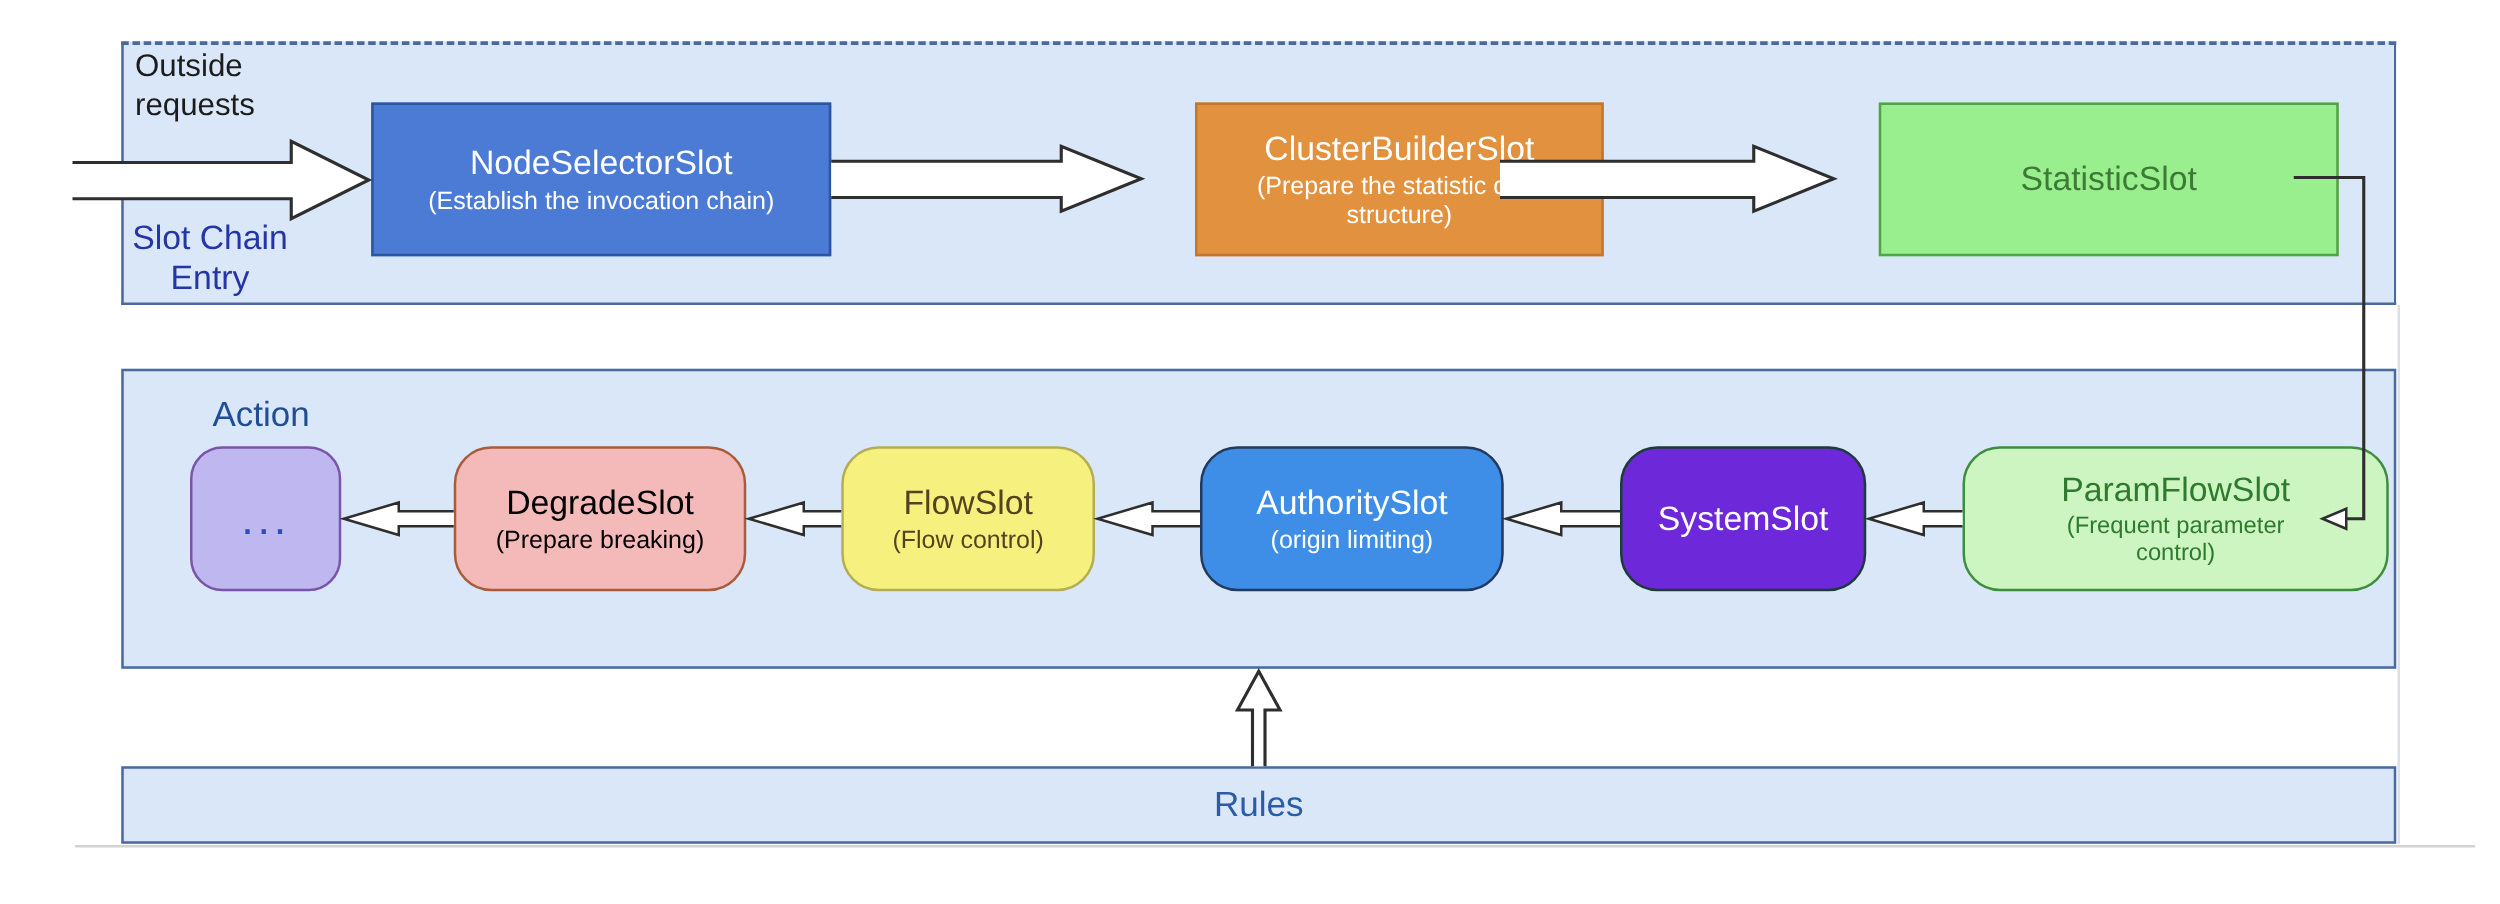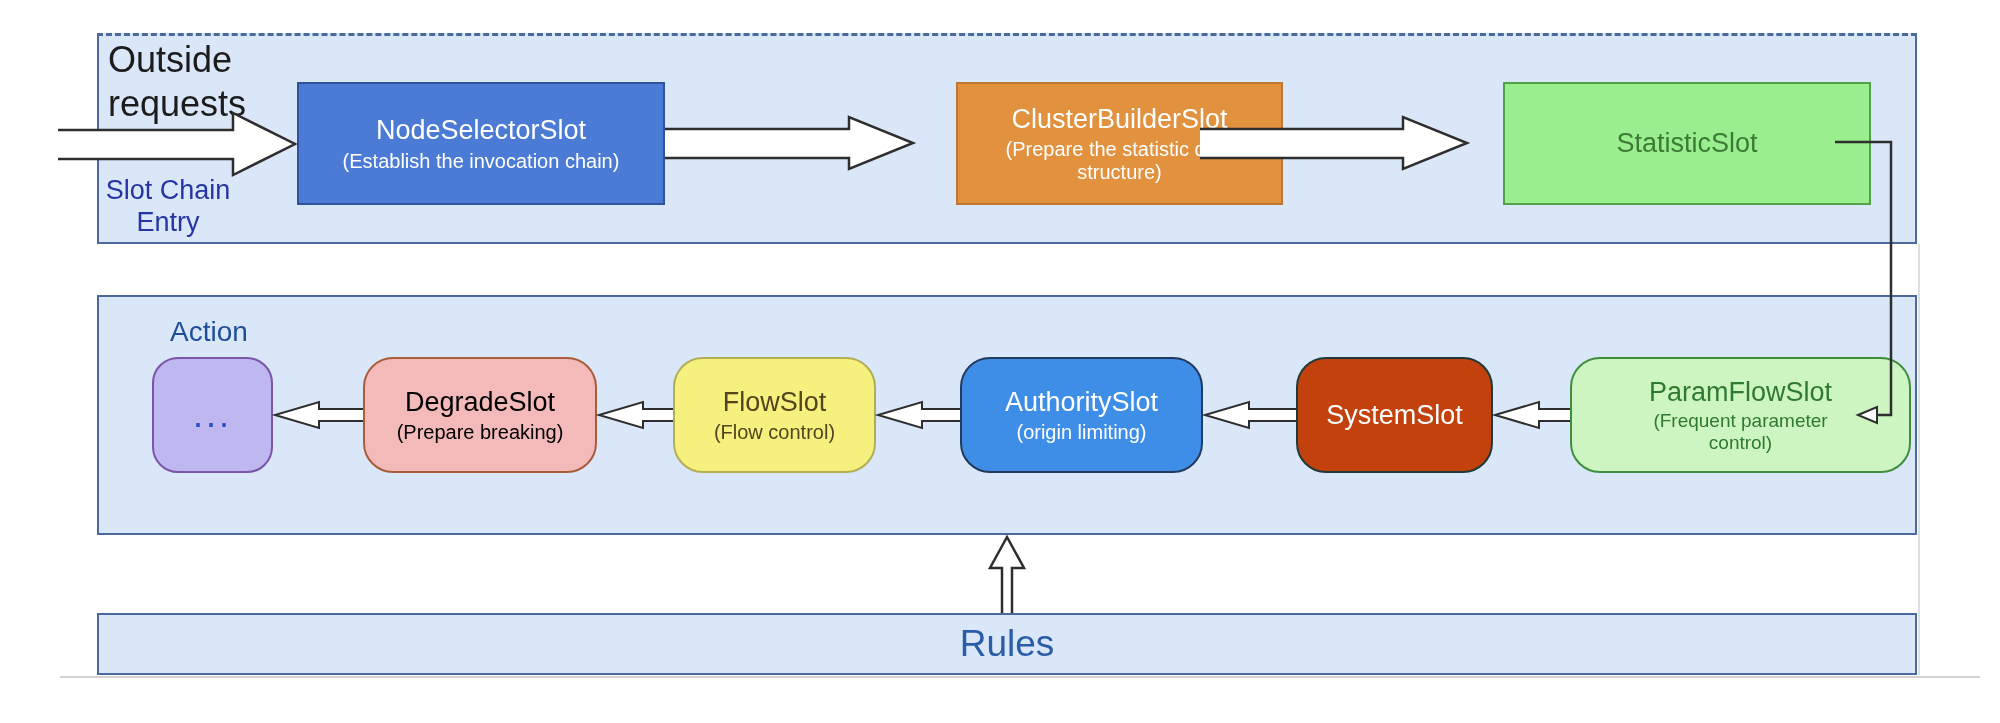--- a/index.html
+++ b/index.html
@@ -33,24 +33,24 @@
   
   #action-node     { left:152px;  top:357px; width:121px; height:116px; border-radius:26px; }
   #degrade-slot    { left:363px;  top:357px; width:234px; height:116px; }
   #flow-slot       { left:673px;  top:357px; width:203px; height:116px; }
   #authority-slot  { left:960px;  top:357px; width:243px; height:116px; }
   #system-slot     { left:1296px; top:357px; width:197px; height:116px; }
   #param-flow-slot { left:1570px; top:357px; width:341px; height:116px; }
   #param-flow-slot .subtitle { font-size:19px; width:230px; margin-top:1px; }
   #action-node .title { font-size:36px; letter-spacing:3px; line-height:0.6; }
   .label { position:absolute; }
-  #outside-requests-label { left:108px; top:38px;  font-size:36px; line-height:1.22; }
+  #outside-requests-label { left:108px; top:38px;  font-size:25px; line-height:1.22; }
   #slot-chain-entry-label { left:88px; top:174px; width:160px; font-size:27px; line-height:1.2; text-align:center; }
   #action-label { left:170px; top:316px; font-size:28px; }
-  #rules-label  { font-size:37px; }
+  #rules-label  { font-size:28px; }
   #arrows { position:absolute; left:0; top:0; pointer-events:none; }
   .edge-line { position:absolute; background:#d2d2d2; }
   #bottom-edge-line { left:60px; top:676px; width:1920px; height:2px; }
   #right-edge-line  { left:1918px; top:244px; width:2px; height:431px; background:#dcdfe4; }
 </style>
 </head>
 <body>
 
 <div id="canvas">
 
@@ -93,21 +93,21 @@
     <div class="subtitle">(Prepare breaking)</div>
   </div>
   <div class="slot rounded" id="flow-slot" style="background-color: rgb(246, 240, 126); border-color: rgb(179, 174, 84); color: rgb(85, 67, 31);">
     <div class="title">FlowSlot</div>
     <div class="subtitle">(Flow control)</div>
   </div>
   <div class="slot rounded" id="authority-slot" style="background-color: rgb(62, 142, 232); border-color: rgb(34, 58, 94); color: rgb(255, 255, 255);">
     <div class="title">AuthoritySlot</div>
     <div class="subtitle">(origin limiting)</div>
   </div>
-  <div class="slot rounded" id="system-slot" style="background-color: #c2410c; border-color: rgb(30, 58, 58); color: rgb(255, 255, 255);">
+  <div class="slot rounded" id="system-slot" style="background-color: #6d28d9; border-color: rgb(30, 58, 58); color: rgb(255, 255, 255);">
     <div class="title">SystemSlot</div>
   </div>
   <div class="slot rounded" id="param-flow-slot" style="background-color: rgb(204, 245, 194); border-color: rgb(62, 142, 62); color: rgb(47, 122, 47);">
     <div class="title">ParamFlowSlot</div>
     <div class="subtitle">(Frequent parameter control)</div>
   </div>
 
   <svg id="arrows" width="2000" height="723" viewBox="0 0 2000 723">
 
     <path d="M 58 130 L 233 130 L 233 113 L 295 144 L 233 175 L 233 159 L 58 159" fill="#ffffff" stroke="#2e2e2e" stroke-width="2.5"></path>

